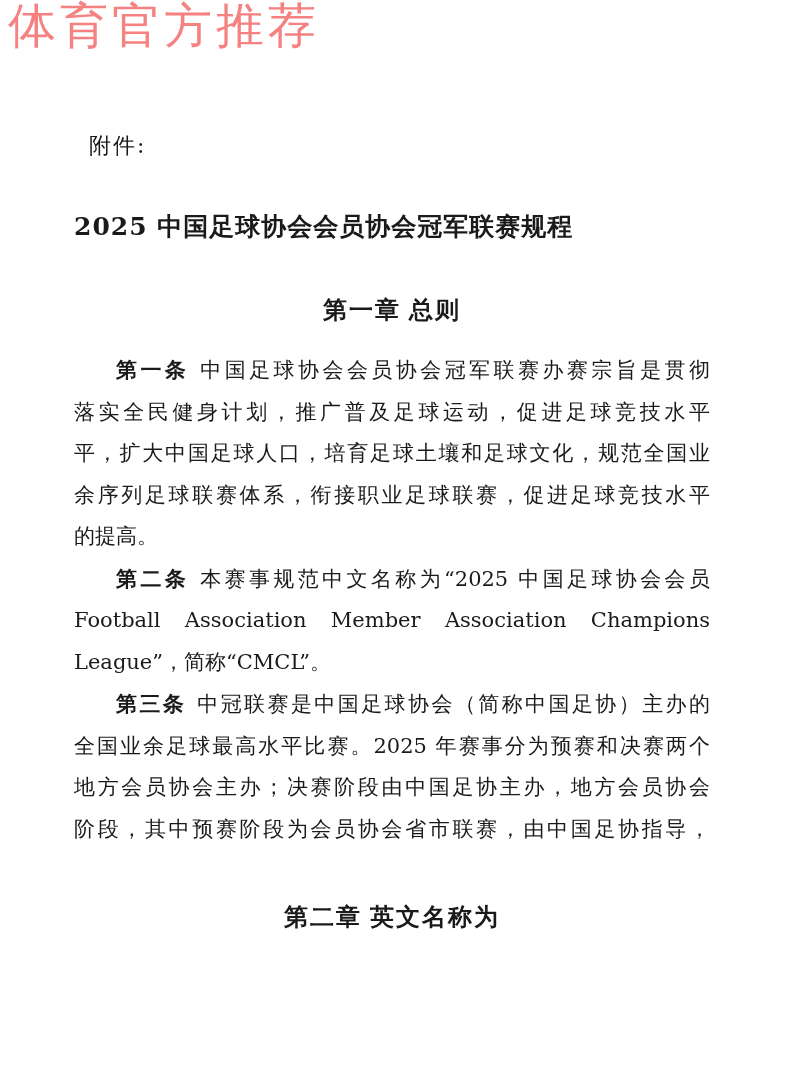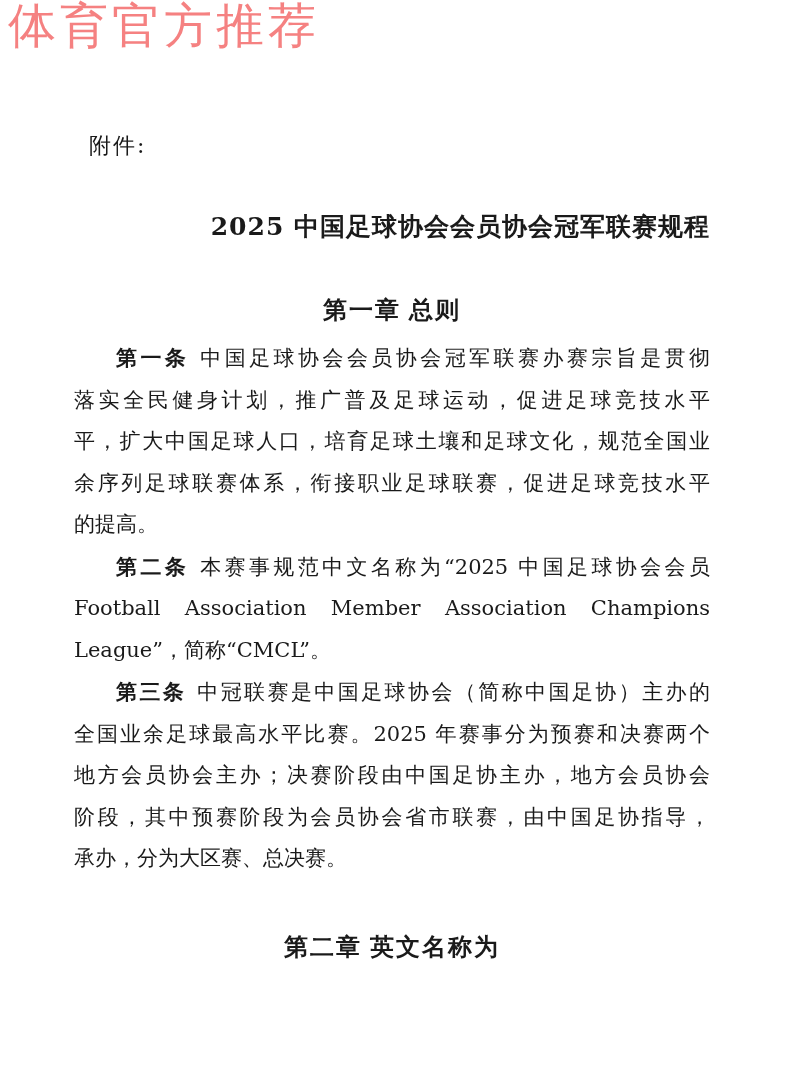--- a/index.html
+++ b/index.html
@@ -34,41 +34,41 @@
     font-size: 22px;
     line-height: 28px;
     padding-left: 15px;
     letter-spacing: 2px;
   }
   h1.title {
     margin: 50px 0 0 0;
     font-size: 25px;
     line-height: 34px;
     font-weight: bold;
-    text-align: right;
+    text-align: left;
     letter-spacing: 1px;
     font-family: "DejaVu Serif", serif;
   }
   h2.chapter {
     margin: 51px 0 0 0;
     font-size: 24px;
     line-height: 30px;
     font-weight: bold;
     text-align: center;
     letter-spacing: 2px;
     font-family: Liberation Serif, serif;
   }
   h2.chapter2 {
     margin-top: 52px;
   }
   .article {
     margin: 0;
   }
   .article.first-article {
-    margin-top: 12px;
+    margin-top: 24px;
   }
   .line {
     font-size: 21px;
     line-height: 41.5px;
     text-align: justify;
     text-align-last: justify;
     overflow: hidden;
   }
   .line.end {
     text-align-last: left;
@@ -106,18 +106,17 @@
     <div class="line first"><span class="lead">第二条</span><span>本赛事规范中文名称为“2025 中国足球协会会员</span></div>
     <div class="line">Football Association Member Association Champions</div>
     <div class="line end">League”，简称“CMCL”。</div>
   </div>
 
   <div class="article">
     <div class="line first"><span class="lead">第三条</span><span>中冠联赛是中国足球协会（简称中国足协）主办的</span></div>
     <div class="line">全国业余足球最高水平比赛。2025 年赛事分为预赛和决赛两个</div>
     <div class="line">地方会员协会主办；决赛阶段由中国足协主办，地方会员协会</div>
     <div class="line">阶段，其中预赛阶段为会员协会省市联赛，由中国足协指导，</div>
-    <div class="line end">承办，分为大区赛、总决赛。</div>
   </div>
 
   <h2 class="chapter chapter2">第二章 英文名称为</h2>
 
 </div>
 
 </body></html>

